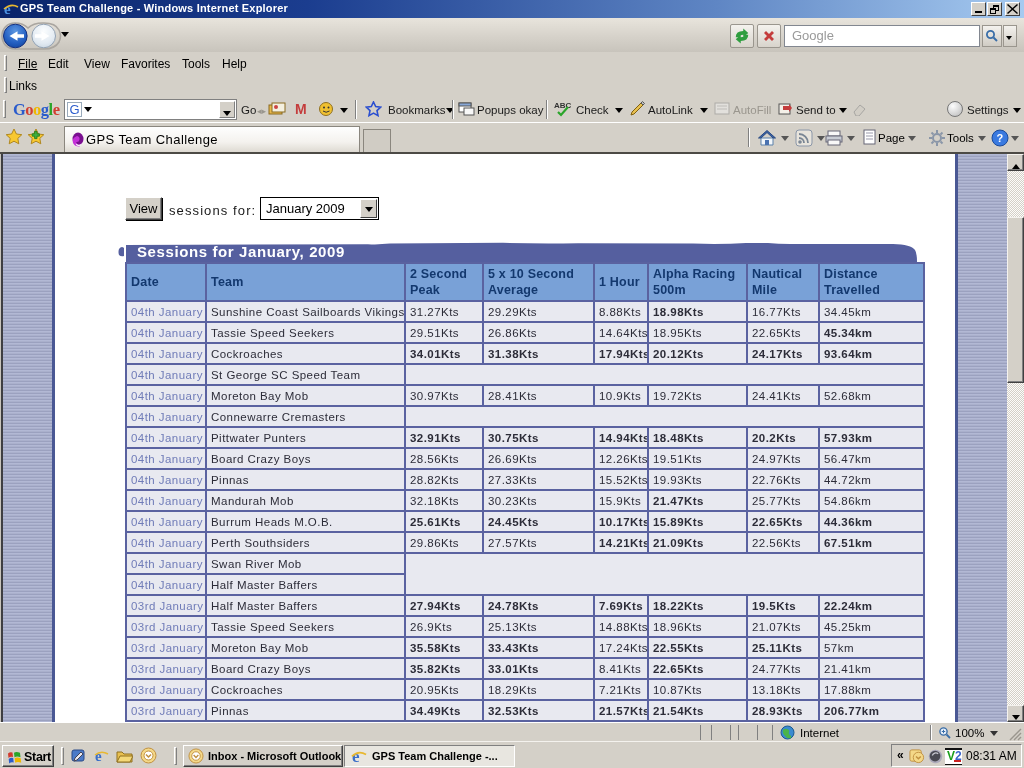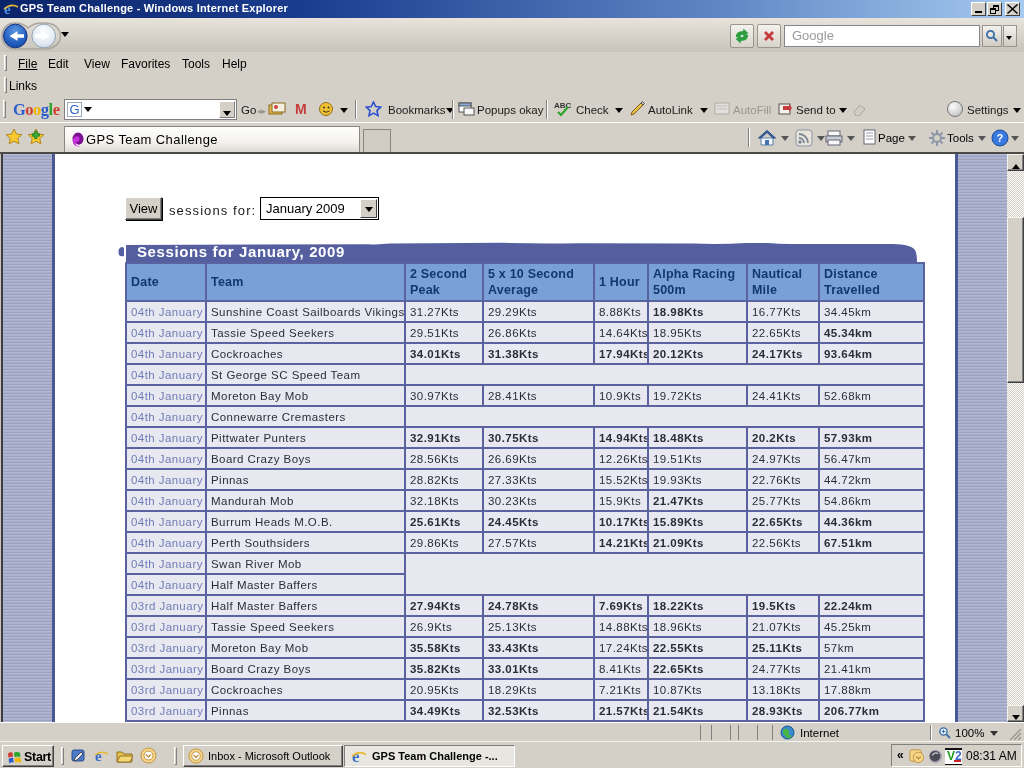--- a/index.html
+++ b/index.html
@@ -606,21 +606,21 @@
   <svg class="abs" style="left:116px;top:5px;" width="17" height="17" viewBox="0 0 17 17">
     <path d="M1 5 l5 0 l2 2 l8 0 l0 8 l-15 0 Z" fill="#e8c050" stroke="#907020"></path>
     <path d="M1 15 l3 -6 l13 0 l-3 6 Z" fill="#f4d878" stroke="#907020"></path>
   </svg>
   <svg class="abs" style="left:140px;top:5px;" width="17" height="17" viewBox="0 0 17 17">
     <circle cx="8.5" cy="8.5" r="7.5" fill="#f4d888" stroke="#c09040"></circle>
     <circle cx="8.5" cy="8.5" r="4.5" fill="#fff" stroke="#c09040"></circle>
     <path d="M6 7.5 l2.5 2.5 l2.5 -2.5" stroke="#c09040" stroke-width="1.5" fill="none"></path>
   </svg>
   <div class="abs grip" style="left:174px;top:5px;height:18px;"></div>
-  <div class="abs taskbtn" style="left:183px;width:160px;">
+  <div class="abs taskbtn" style="left:183px;width:160px;font-weight:bold;">
     <svg class="abs" style="left:4px;top:2px;" width="16" height="16" viewBox="0 0 17 17">
       <circle cx="8.5" cy="8.5" r="7.5" fill="#f4d888" stroke="#c09040"></circle>
       <circle cx="8.5" cy="8.5" r="4.5" fill="#fff" stroke="#c09040"></circle>
       <path d="M6 7.5 l2.5 2.5 l2.5 -2.5" stroke="#c09040" stroke-width="1.5" fill="none"></path>
     </svg>
     <span class="abs" style="left:24px;top:4px;">Inbox - Microsoft Outlook</span>
   </div>
   <div class="abs taskbtn" style="left:344px;width:171px;background:#e8e6e0;border-top:1px solid #808080;border-left:1px solid #808080;border-right:1px solid #fff;border-bottom:1px solid #fff;box-shadow:none;">
     <svg class="abs" style="left:6px;top:2px;" width="16" height="16" viewBox="0 0 17 17">
       <text x="1" y="15" font-size="18" font-weight="bold" fill="#3a6ec8" font-family="Liberation Serif">e</text>

